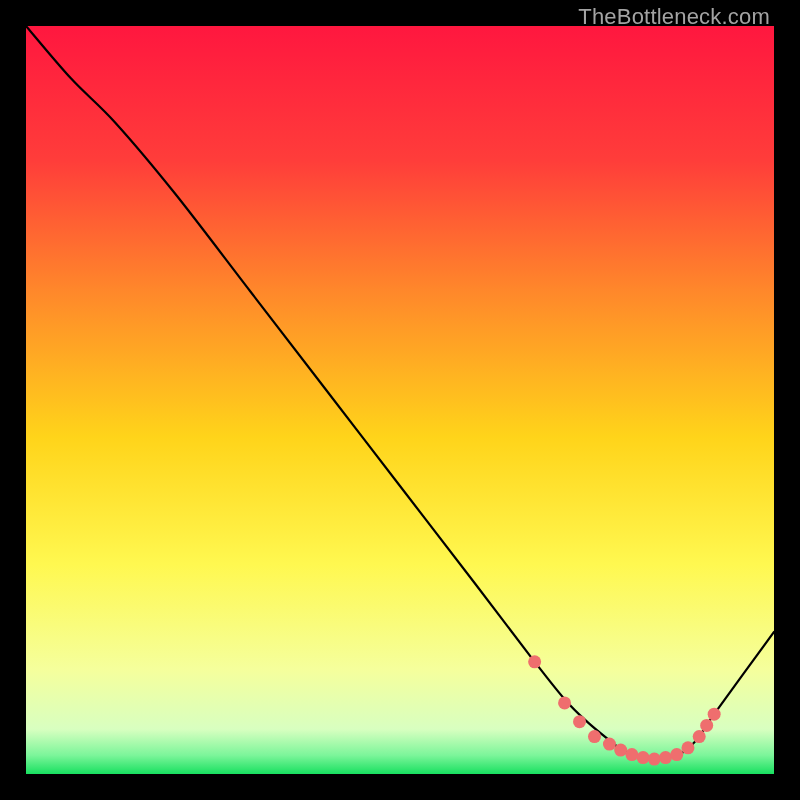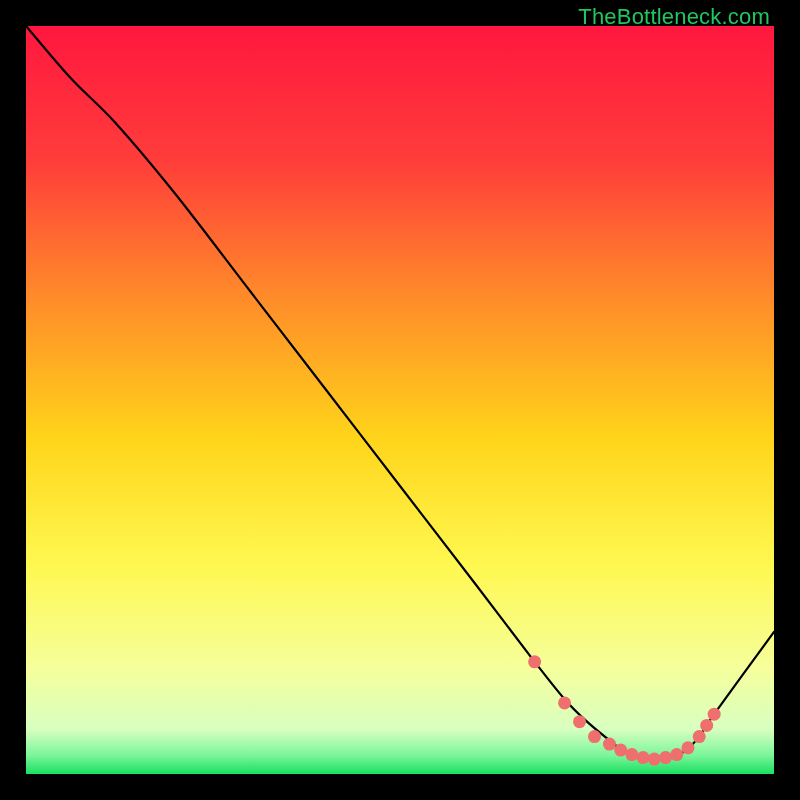--- a/index.html
+++ b/index.html
@@ -23,21 +23,21 @@
     position: absolute;
     left: 0;
     top: 0;
     width: 748px;
     height: 748px;
   }
   .watermark {
     position: absolute;
     top: 4px;
     right: 30px;
-    color: #22c55e;
+    color: #a3a3a3;
     font-size: 22px;
     letter-spacing: 0.2px;
     font-weight: 500;
     user-select: none;
   }
 </style>
 </head>
 <body>
 
 <div class="watermark">TheBottleneck.com</div>

